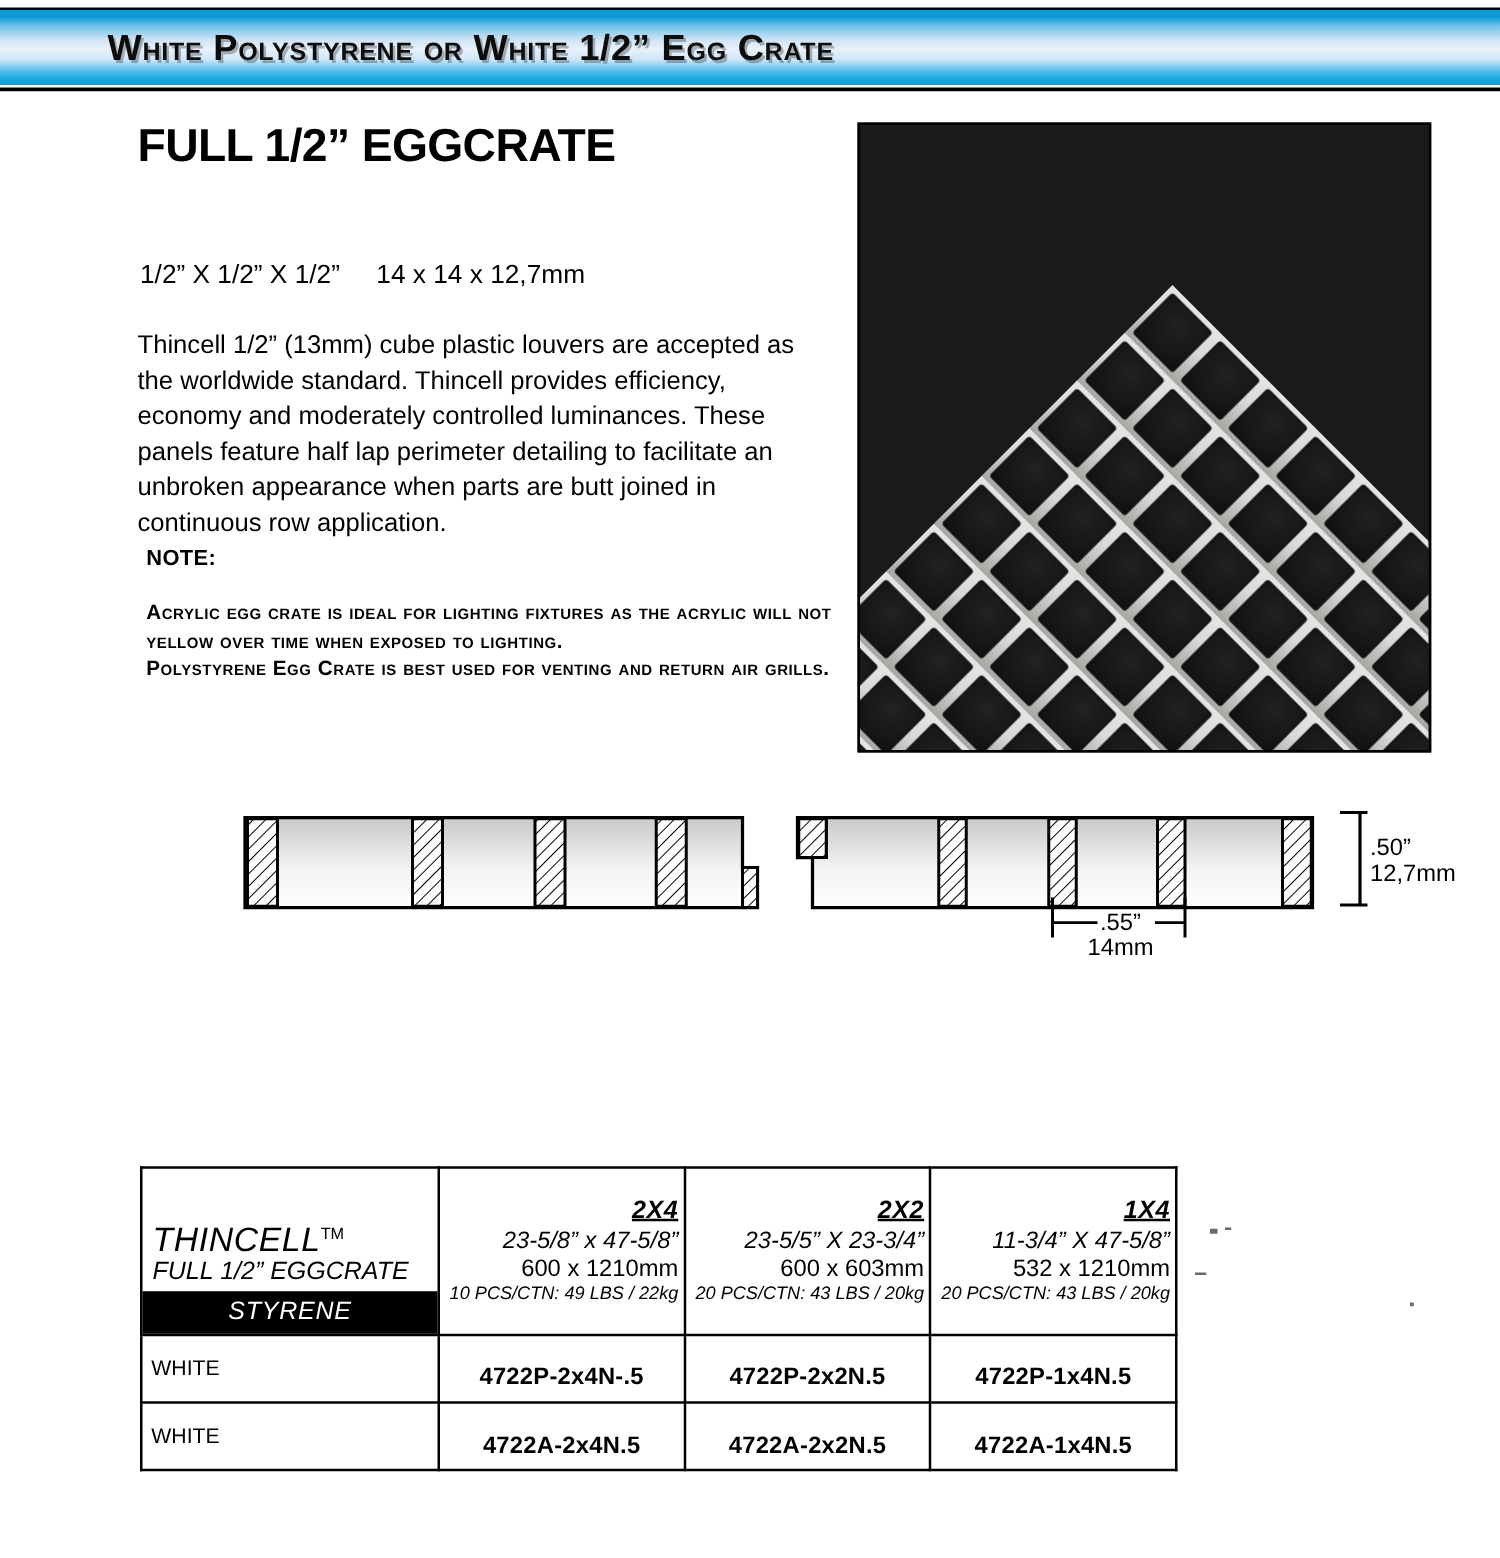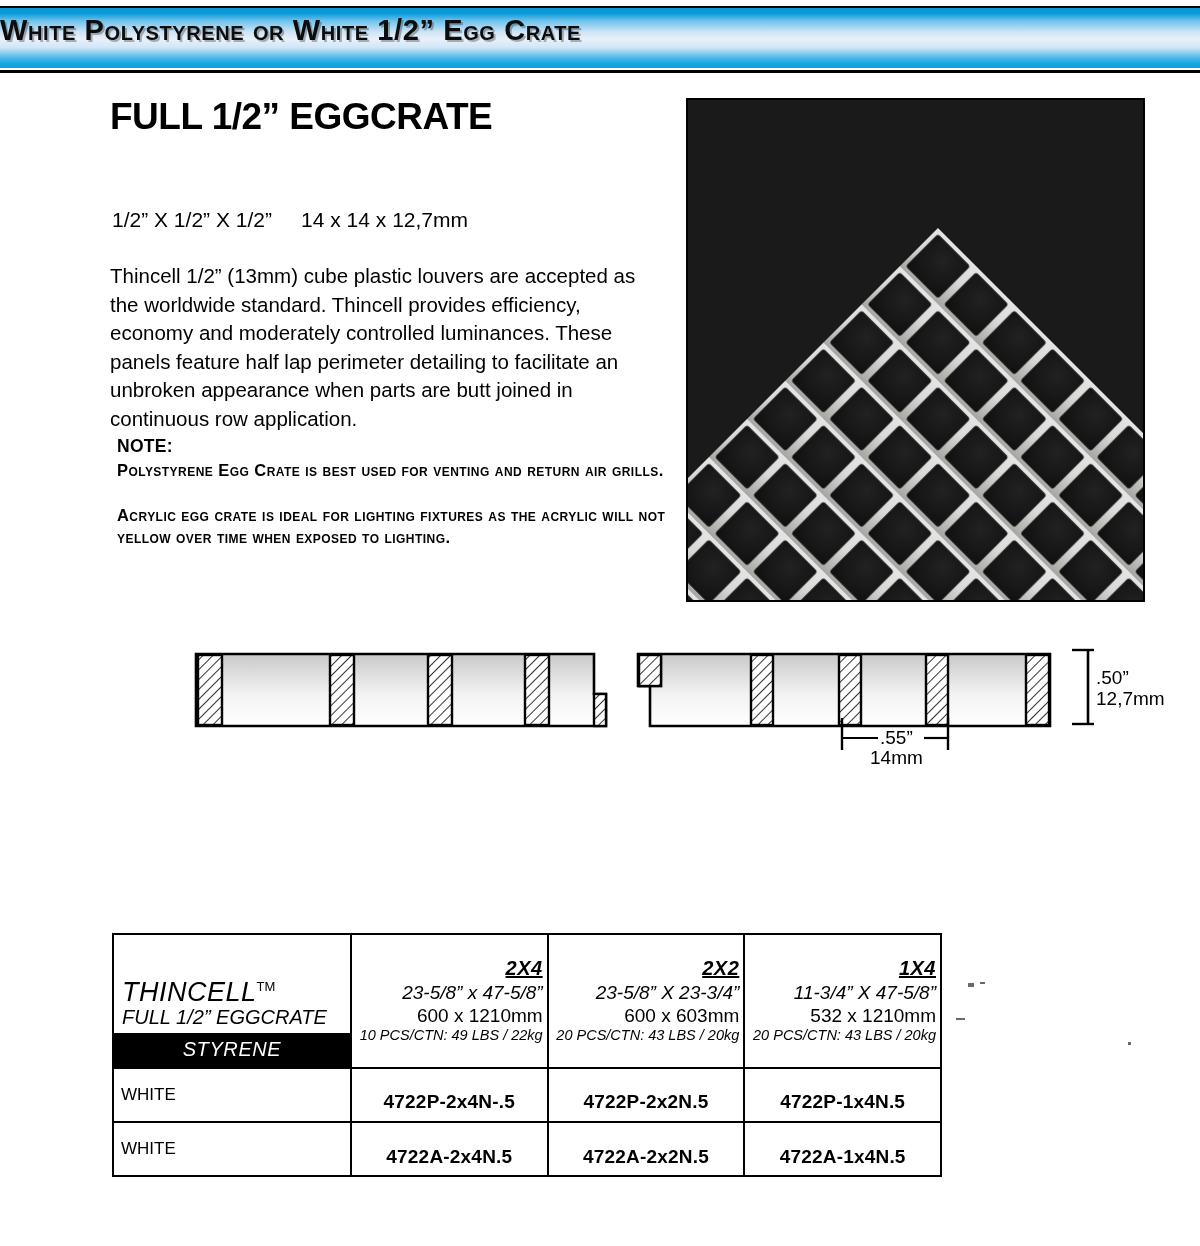--- a/index.html
+++ b/index.html
@@ -34,22 +34,23 @@
   #header-rule-top {
     position: absolute; left:0; top: 0px; width: 1200px; height: 4px;
     background: #ffffff;
   }
   #header-rule-bottom {
     position: absolute; left: 0; top: 68px; width: 1200px; height: 5px;
     background: #ffffff;
     border-bottom: 3px solid #000;
   }
   #header-title {
-    position: absolute; left: 0; top: 0; width: 1200px; height: 44px;
+    position: absolute; left: 0; top: 0; width: 1200px; height: 62px;
     display: flex; align-items: center;
+    padding-left: 86px;
     font-size: 29px;
     font-weight: bold;
     font-variant: small-caps;
     letter-spacing: 0.6px;
     color: #0d0d0d;
     text-shadow: 2px 2px 0 rgba(0,0,0,0.28);
     white-space: nowrap;
   }
 
   
@@ -171,22 +172,22 @@
   <div id="header-title">White Polystyrene or White 1/2” Egg Crate</div>
 </div>
 <div id="header-rule-bottom"></div>
 
 <div id="section-title">FULL 1/2” EGGCRATE</div>
 <div id="dimension-line">1/2” X 1/2” X 1/2”     14 x 14 x 12,7mm</div>
 <div id="desc-paragraph">Thincell 1/2” (13mm) cube plastic louvers are accepted as the worldwide standard. Thincell provides efficiency, economy and moderately controlled luminances. These panels feature half lap perimeter detailing to facilitate an unbroken appearance when parts are butt joined in continuous row application.</div>
 
 <div id="note-block">
   <div id="note-heading">NOTE:</div>
+  <div class="note-caps" id="note-para-2">Acrylic egg crate is ideal for lighting fixtures as the acrylic will not yellow over time when exposed to lighting.</div>
   <div class="note-caps">Polystyrene Egg Crate is best used for venting and return air grills.</div>
-  <div class="note-caps" id="note-para-2">Acrylic egg crate is ideal for lighting fixtures as the acrylic will not yellow over time when exposed to lighting.</div>
 </div>
 
 <div id="product-photo">
   <svg width="455" height="500" viewBox="0 0 455 500">
     <defs>
       <linearGradient id="ribLight" x1="0" y1="0" x2="0" y2="1">
         <stop offset="0%" stop-color="#ffffff"></stop>
         <stop offset="45%" stop-color="#f2f2f0"></stop>
         <stop offset="100%" stop-color="#b9b9b5"></stop>
       </linearGradient>
@@ -296,21 +297,21 @@
 
     <td class="size-cell">
       <div class="size-name">2X4</div>
       <div class="size-in">23-5/8” x 47-5/8”</div>
       <div class="size-mm">600 x 1210mm</div>
       <div class="size-pcs">10 PCS/CTN: 49 LBS / 22kg</div>
     </td>
 
     <td class="size-cell">
       <div class="size-name">2X2</div>
-      <div class="size-in">23-5/8” X 23-3/4”</div>
+      <div class="size-in">23-5/5” X 23-3/4”</div>
       <div class="size-mm">600 x 603mm</div>
       <div class="size-pcs">20 PCS/CTN: 43 LBS / 20kg</div>
     </td>
 
     <td class="size-cell">
       <div class="size-name">1X4</div>
       <div class="size-in">11-3/4” X 47-5/8”</div>
       <div class="size-mm">532 x 1210mm</div>
       <div class="size-pcs">20 PCS/CTN: 43 LBS / 20kg</div>
     </td>

